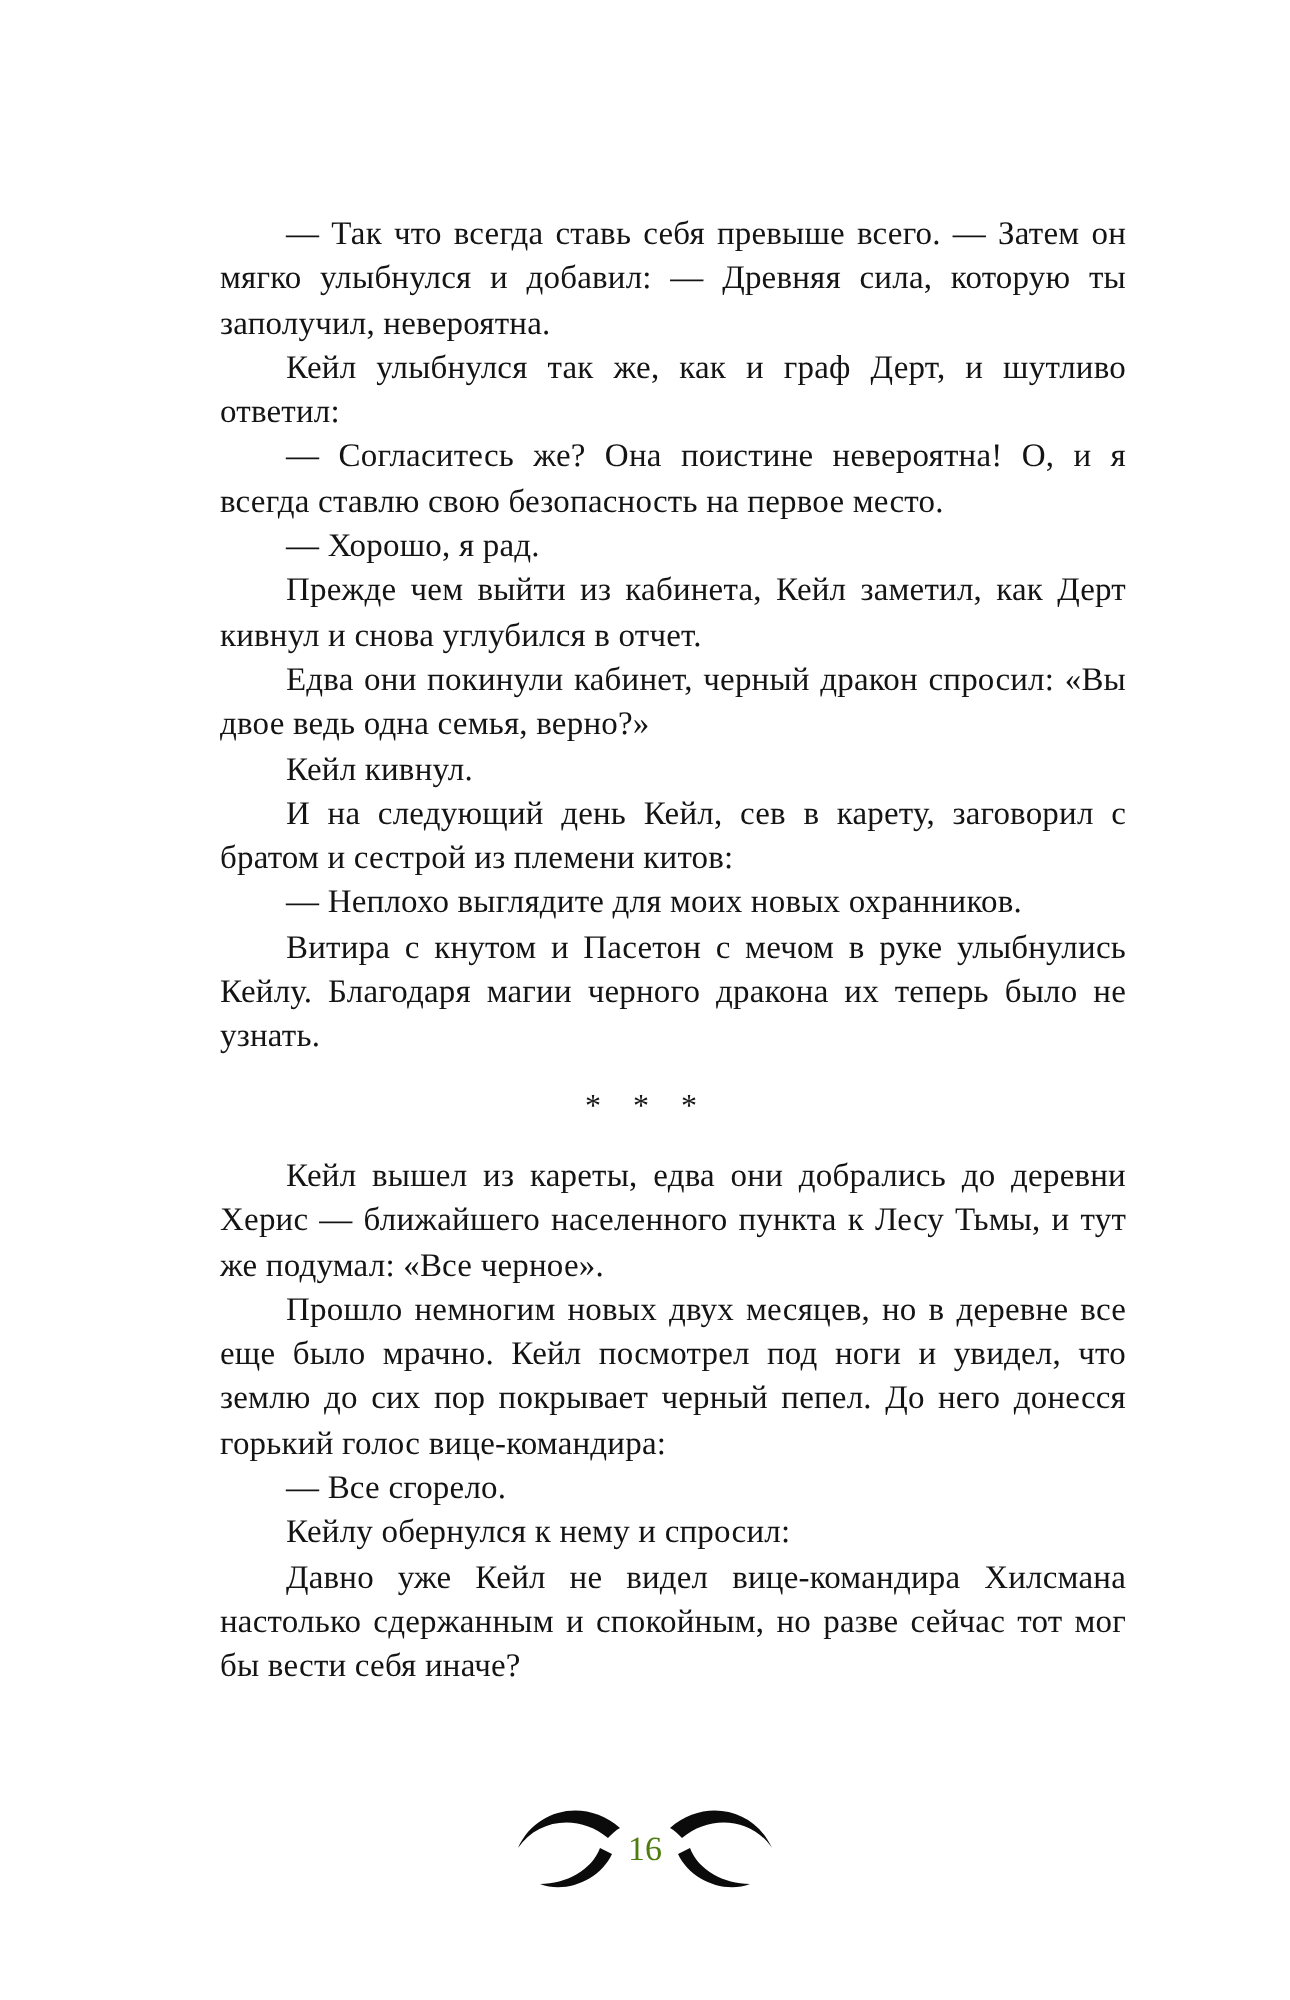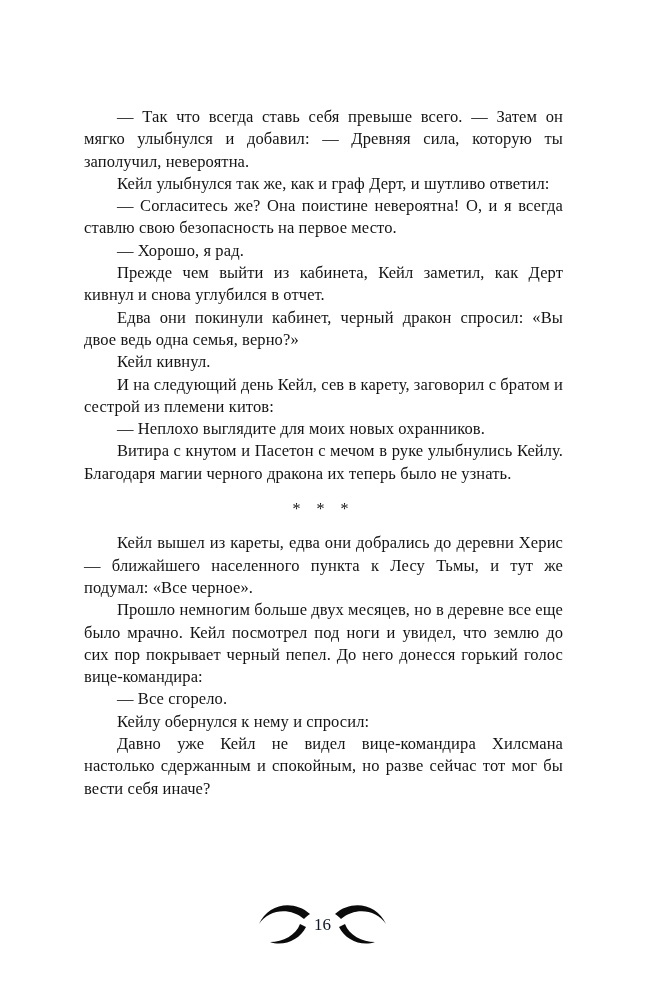--- a/index.html
+++ b/index.html
@@ -27,20 +27,21 @@
   .text-block {
     width: 479px;
   }
 
   .para {
     font-size: 16.5px;
     line-height: 22.3px;
     text-align: justify;
     text-indent: 33px;
     letter-spacing: 0.1px;
+    margin-left: 26px;
   }
 
   .para.separator {
     text-align: center;
     text-indent: 0;
     letter-spacing: 6px;
     margin: 13px 0 12px 0;
     font-size: 16px;
   }
 
@@ -50,21 +51,21 @@
     bottom: 52px;
     width: 100%;
     display: flex;
     align-items: center;
     justify-content: center;
     gap: 1px;
   }
 
   .page-number {
     font-size: 17px;
-    color: #0f172a;
+    color: #4d7c0f;
     padding: 0 2px;
     position: relative;
     z-index: 2;
   }
 
   .wing {
     width: 52px;
     height: 46px;
     display: block;
   }
@@ -88,21 +89,21 @@
       <p class="para">— Согласитесь же? Она поистине невероятна! О, и я всегда ставлю свою безопасность на первое место.</p>
       <p class="para">— Хорошо, я рад.</p>
       <p class="para">Прежде чем выйти из кабинета, Кейл заметил, как Дерт кивнул и снова углубился в отчет.</p>
       <p class="para">Едва они покинули кабинет, черный дракон спросил: «Вы двое ведь одна семья, верно?»</p>
       <p class="para">Кейл кивнул.</p>
       <p class="para">И на следующий день Кейл, сев в карету, заговорил с братом и сестрой из племени китов:</p>
       <p class="para">— Неплохо выглядите для моих новых охранников.</p>
       <p class="para">Витира с кнутом и Пасетон с мечом в руке улыбнулись Кейлу. Благодаря магии черного дракона их теперь было не узнать.</p>
       <p class="para separator">* * *</p>
       <p class="para">Кейл вышел из кареты, едва они добрались до деревни Херис — ближайшего населенного пункта к Лесу Тьмы, и тут же подумал: «Все черное».</p>
-      <p class="para">Прошло немногим больше двух месяцев, но в деревне все еще было мрачно. Кейл посмотрел под ноги и увидел, что землю до сих пор покрывает черный пепел. До него донесся горький голос вице-командира:</p>
+      <p class="para">Прошло немногим новых двух месяцев, но в деревне все еще было мрачно. Кейл посмотрел под ноги и увидел, что землю до сих пор покрывает черный пепел. До него донесся горький голос вице-командира:</p>
       <p class="para">— Все сгорело.</p>
       <p class="para">Кейлу обернулся к нему и спросил:</p>
       <p class="para">Давно уже Кейл не видел вице-командира Хилсмана настолько сдержанным и спокойным, но разве сейчас тот мог бы вести себя иначе?</p>
     </div>
 
   <div class="footer">
     <svg class="wing left" viewBox="0 0 52 46" xmlns="http://www.w3.org/2000/svg" aria-hidden="true">
       <path d="M51 12 C34 -3 9 2 0 22 C10 7 31 5 45 17 C47 15 49 13 51 12 Z"></path>
       <path d="M47 25 C41 38 24 45 11 40 C24 40 37 33 41 22 C43 23 45 24 47 25 Z"></path>
     </svg>

